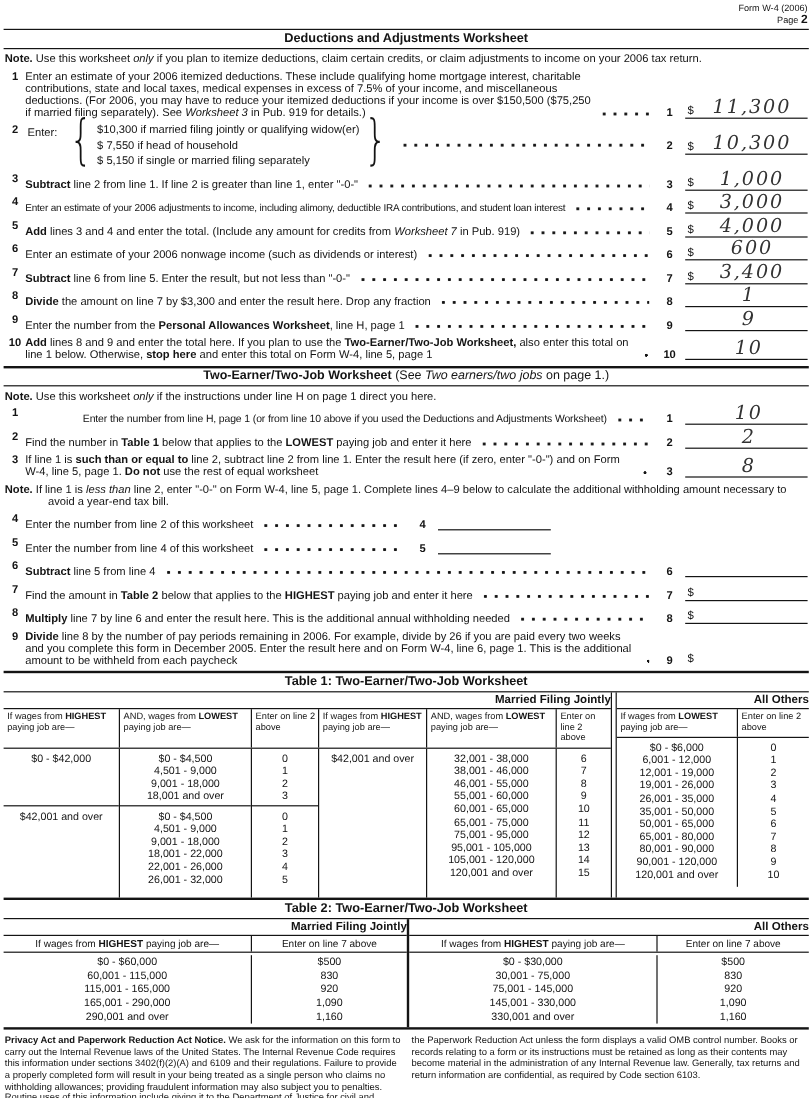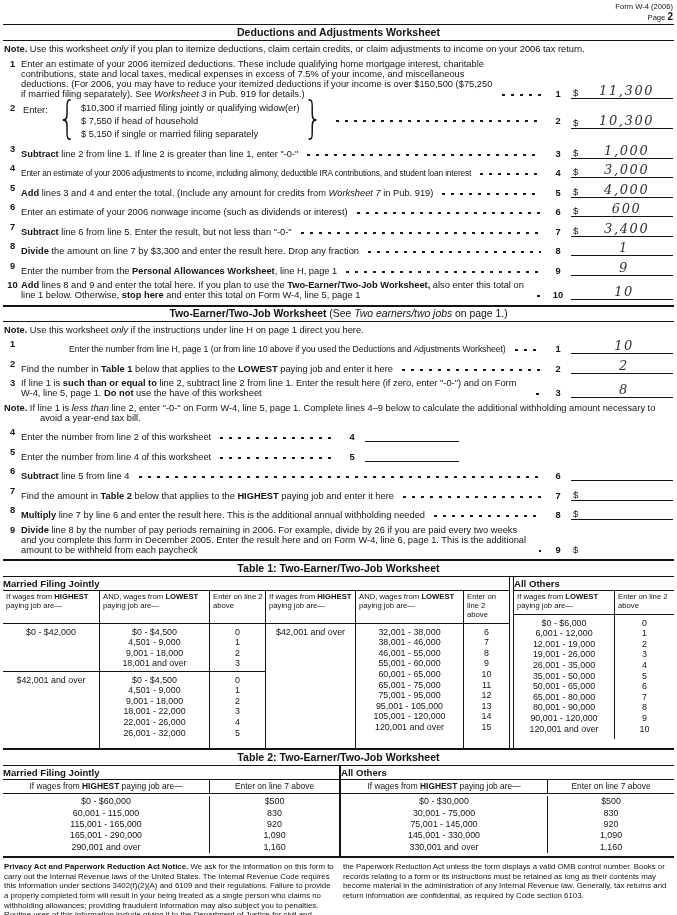--- a/index.html
+++ b/index.html
@@ -38,37 +38,37 @@
         background-size:9px 4px;background-position:0 100%;background-repeat:repeat-x;}
   .dots-fixed{flex:0 0 118px;}
   .spacer{flex:1 1 auto;}
   .enum{flex:0 0 26px;text-align:center;font-weight:bold;}
   .efield{flex:0 0 102px;border-bottom:1px solid #141414;display:flex;
           align-items:flex-end;height:14px;}
   .efield.short{flex:0 0 94px;}
   .efield.noline{border-bottom:none;flex:0 0 102px;}
   .cur{font-size:9.5px;padding:0 2px;}
   .hw{flex:1;text-align:center;font-family:"DejaVu Serif","Liberation Serif",serif;
-      font-style:italic;font-size:13px;letter-spacing:1.6px;color:#333;}
+      font-style:italic;font-size:16px;letter-spacing:1.6px;color:#333;}
 
   
   .l2{align-items:center;}
   .l2 .wnum{align-self:flex-start;}
   .l2body{display:flex;align-items:flex-start;flex:1 1 auto;}
   .l2label{margin:2px 6px 0 2px;align-self:flex-start;}
   .brace{font-family:"DejaVu Sans",sans-serif;font-size:30px;font-weight:100;
          transform:scaleY(1.5);line-height:1;padding:0 4px;color:#141414;}
   .l2opts{display:flex;flex-direction:column;gap:3px;}
   .l2 .dots{align-self:center;margin-bottom:0;}
 
   
   .t1-wrap{display:flex;border-bottom:2px solid #141414;font-size:8.9px;}
   .t1-left{flex:0 0 507px;border-right:1px solid #141414;box-sizing:border-box;}
   .t1-right{flex:1;border-left:1px solid #141414;margin-left:3px;}
-  .bandrow{text-align:left;font-weight:bold;font-size:9.6px;
+  .bandrow{text-align:right;font-weight:bold;font-size:9.6px;
            border-bottom:1px solid #141414;padding:1px 0;}
   .headrow{display:flex;border-bottom:1.8px solid #141414;font-size:7.7px;line-height:1.15;}
   .headrow > div{padding:2px 2px 3px 3px;border-left:1px solid #141414;box-sizing:border-box;}
   .headrow > div:first-child{border-left:none;}
   .hc1{flex:0 0 96px;} .hc2{flex:0 0 110px;} .hc3{flex:0 0 56px;}
   .hc4{flex:0 0 90px;} .hc5{flex:0 0 108px;} .hc6{flex:1;}
   .hc7{flex:0 0 100px;} .hc8{flex:1;}
   .t1-bodyrow{display:flex;height:124px;}
   .t1-bodyrow > div{border-left:1px solid #141414;box-sizing:border-box;}
   .t1-bodyrow > div:first-child{border-left:none;}
@@ -255,21 +255,21 @@
     <div class="dots"></div>
     <div class="enum">2</div>
     <div class="efield">
         <span class="cur"></span>
         <span class="hw">2</span>
       </div>
   </div>
 
   <div class="wline">
     <div class="wnum">3</div>
-    <div class="wtext"><span>If line 1 is </span><span class="b">such than or equal to</span><span> line 2, subtract line 2 from line 1. Enter the result here (if zero, enter "-0-") and on Form W-4, line 5, page 1. </span><span class="b">Do not</span><span> use the have of this worksheet</span></div>
+    <div class="wtext"><span>If line 1 is </span><span class="b">such than or equal to</span><span> line 2, subtract line 2 from line 1. Enter the result here (if zero, enter "-0-") and on Form W-4, line 5, page 1. </span><span class="b">Do not</span><span> use the rest of equal worksheet</span></div>
     <div class="dots"></div>
     <div class="enum">3</div>
     <div class="efield">
         <span class="cur"></span>
         <span class="hw">8</span>
       </div>
   </div>
 
   <div class="note2"><span class="b">Note.</span><span> If line 1 is </span><span class="i">less than</span><span> line 2, enter "-0-" on Form W-4, line 5, page 1. Complete lines 4–9 below to calculate the additional withholding amount necessary to avoid a year-end tax bill.</span></div>
 

